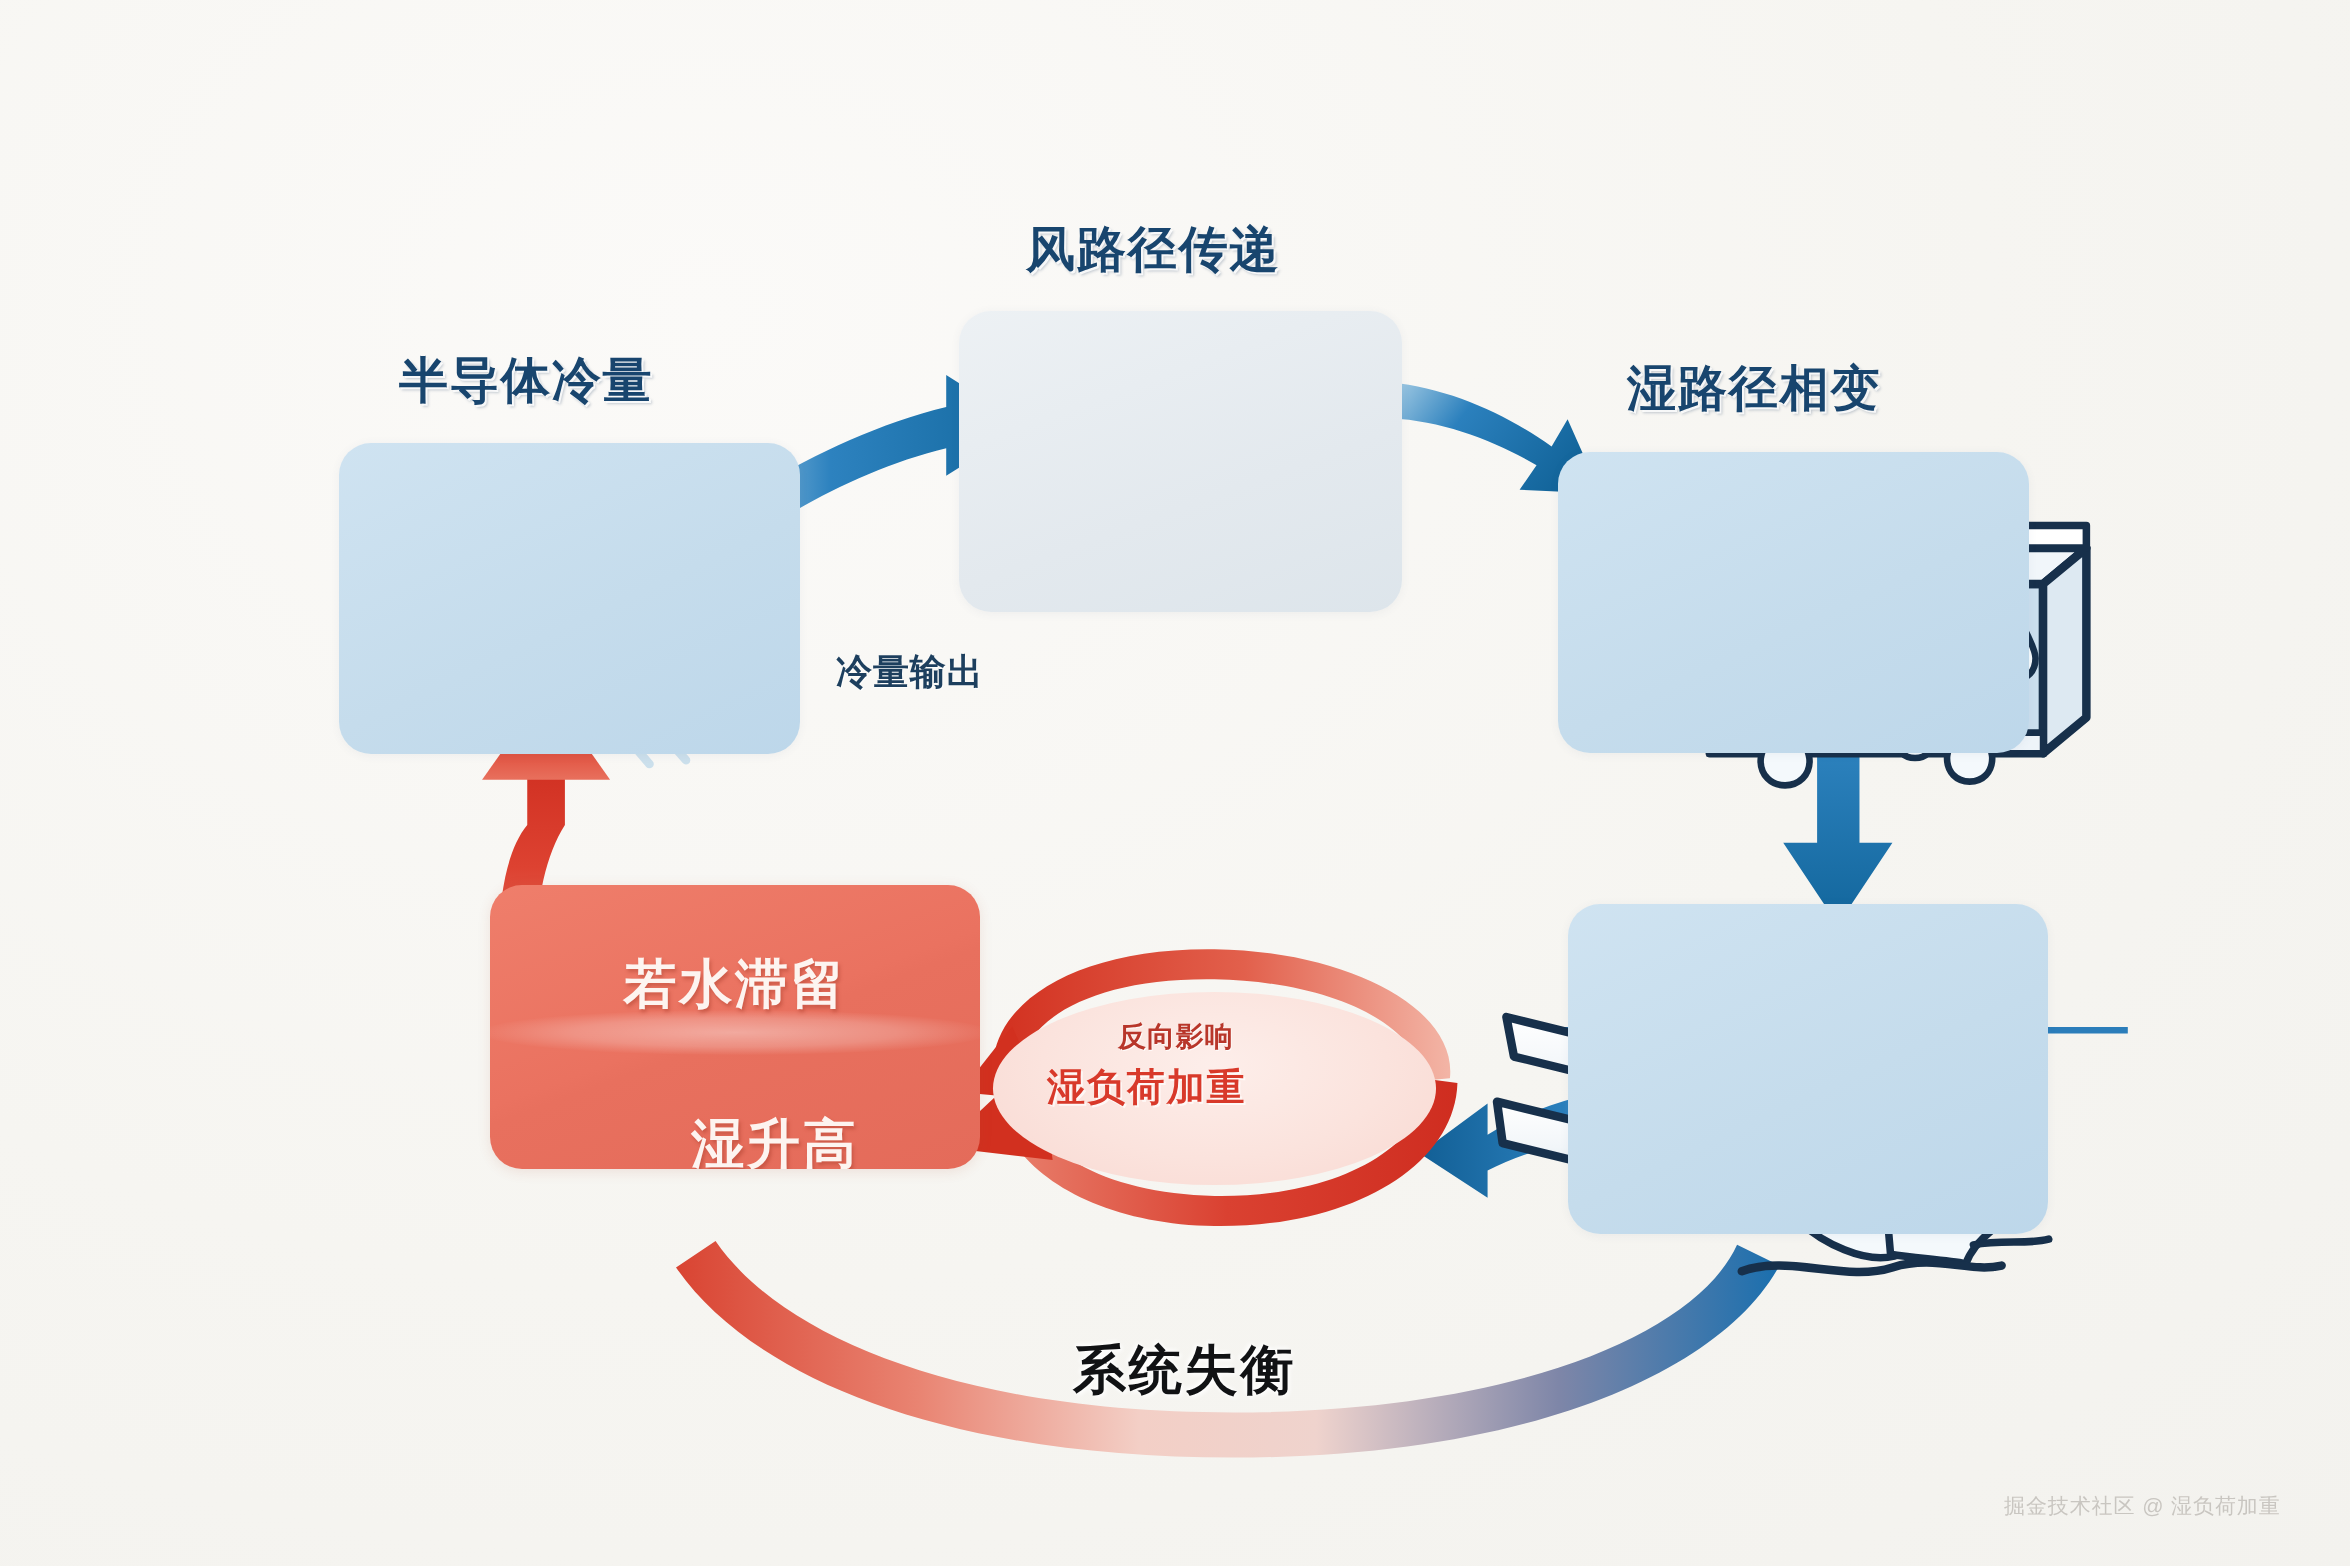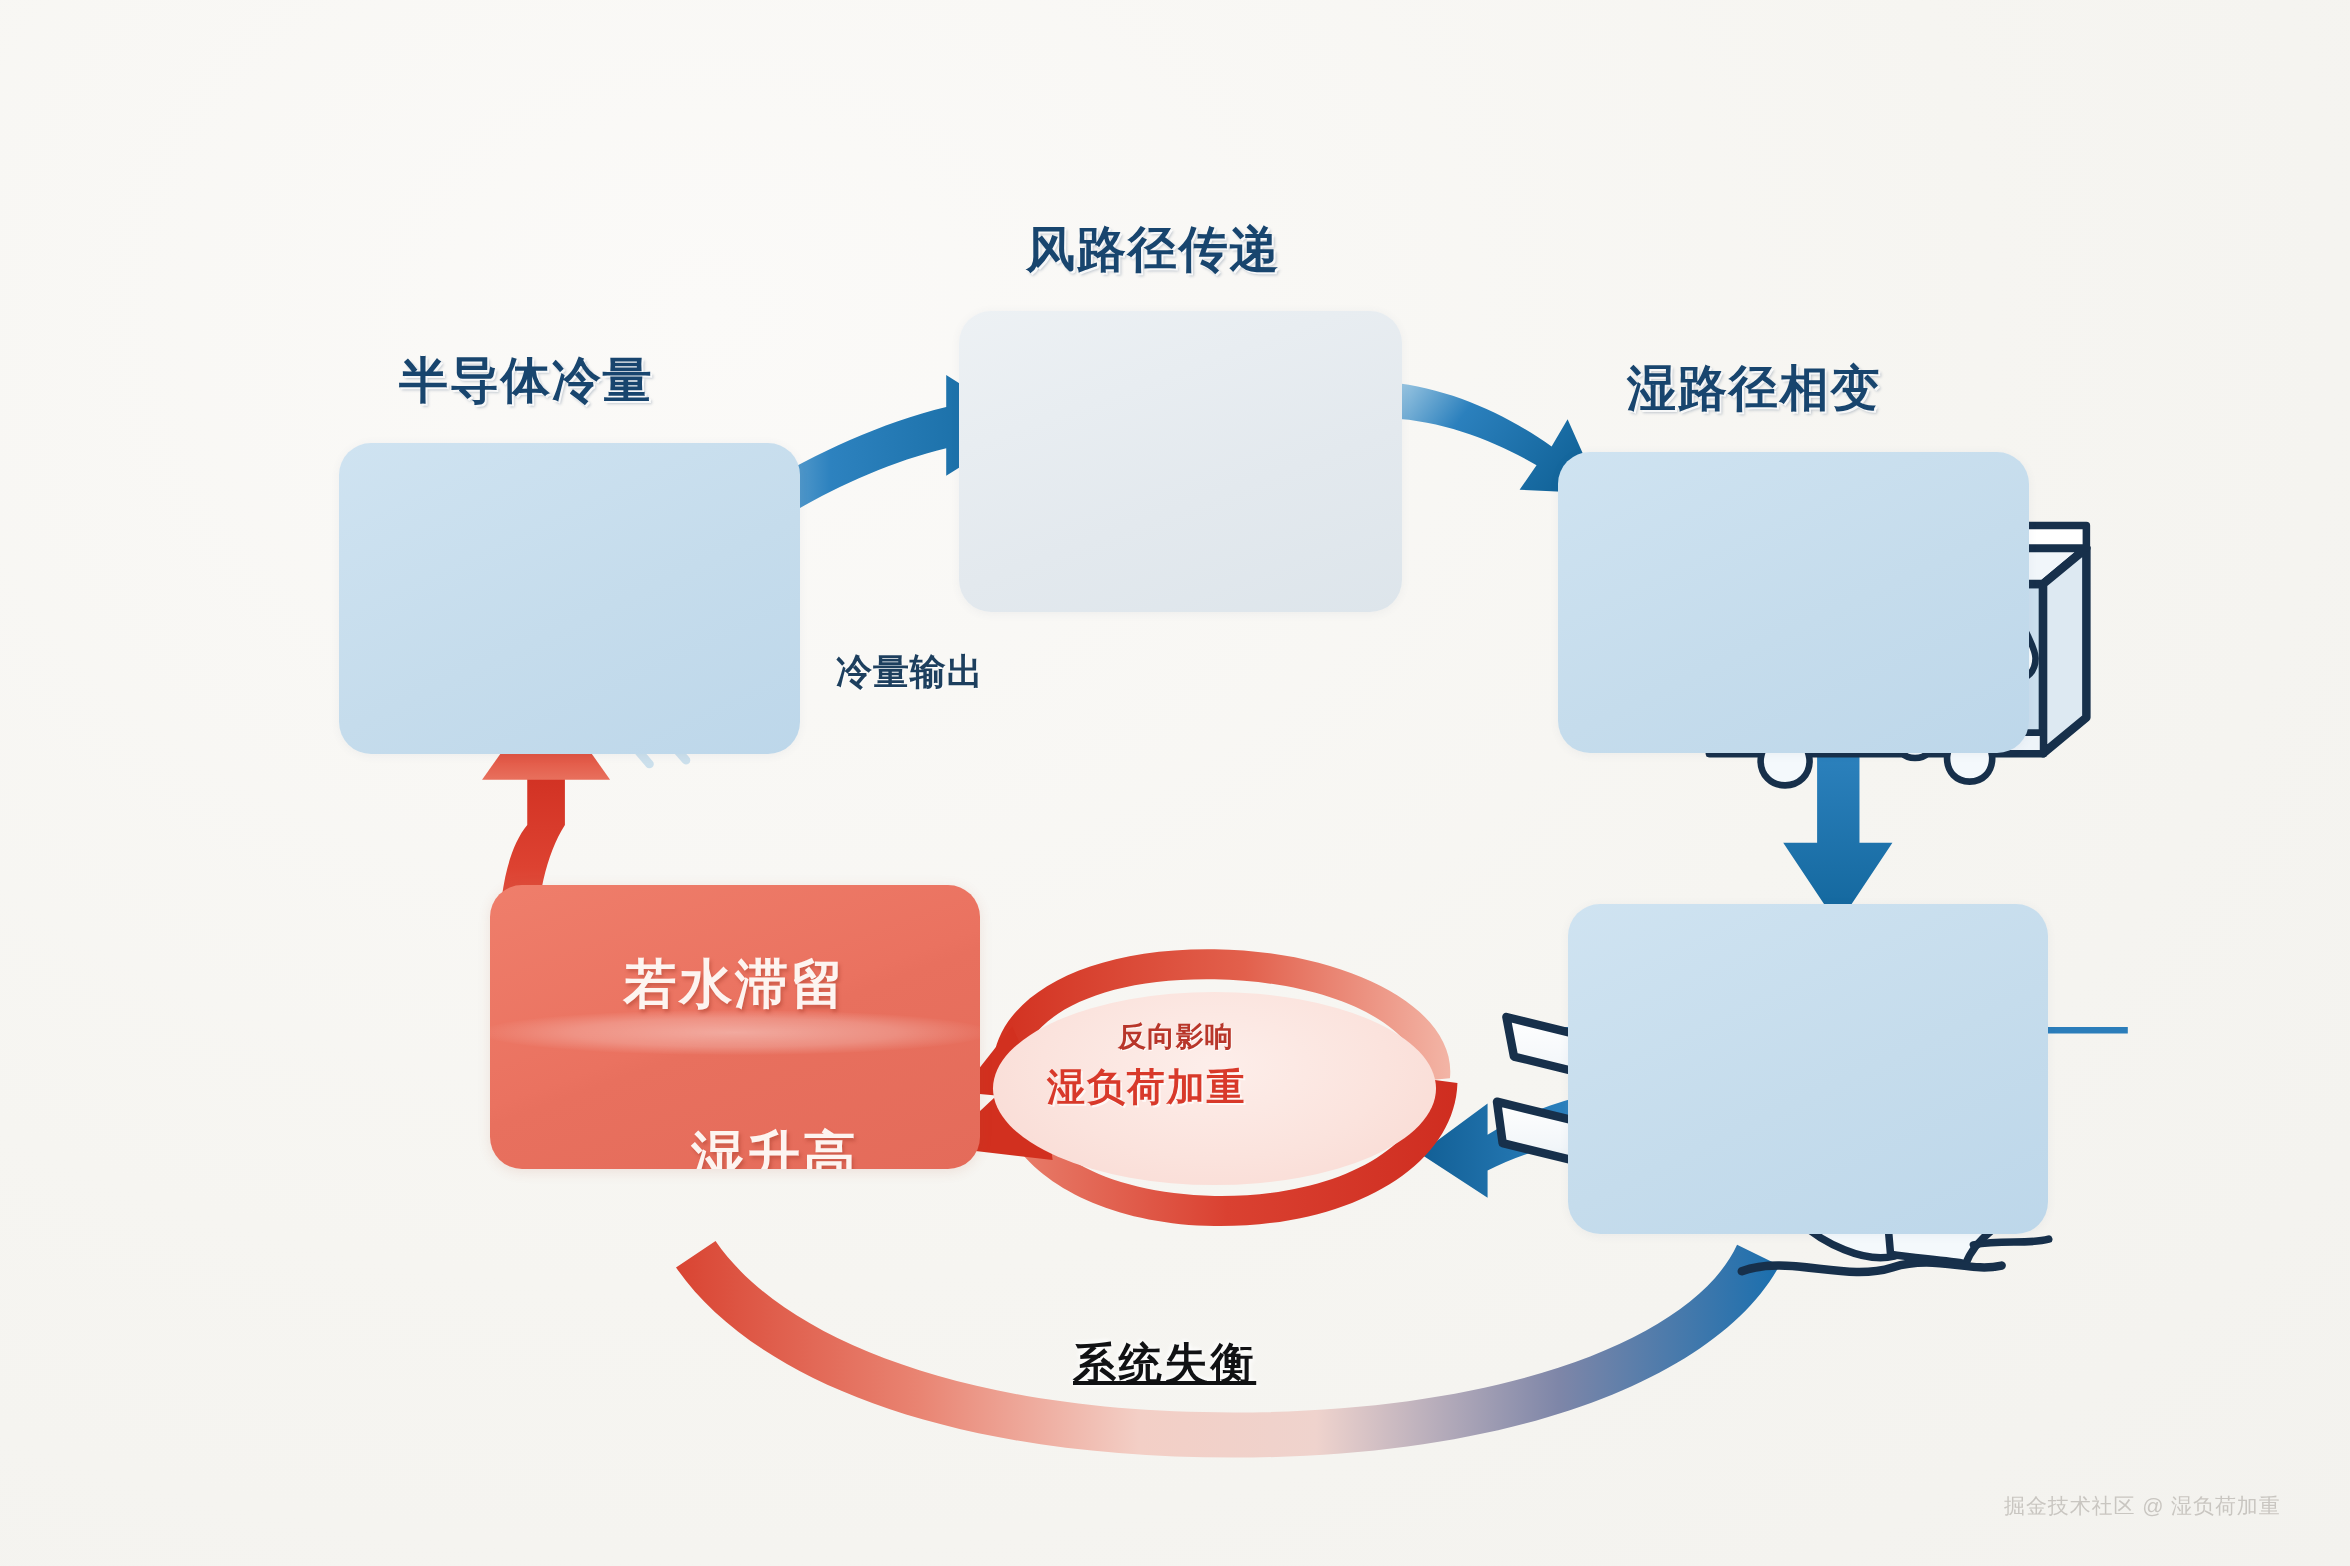--- a/index.html
+++ b/index.html
@@ -70,24 +70,23 @@
     text-shadow:1.9px 1.9px 0 rgba(255,255,255,.7);
   }
   .arc-label{
     position:absolute;
     font-size:28px;font-weight:700;color:#b8362a;
     letter-spacing:0.9px;white-space:nowrap;
     text-shadow:0.9px 0.9px 0 rgba(255,255,255,.85);
   }
   .bottom-label{
     position:absolute;
-    font-size:43px;font-weight:700;color:#111214;
+    font-size:53px;font-weight:700;color:#111214;
     letter-spacing:2.8px;white-space:nowrap;
     text-shadow:1.9px 1.9px 4.7px rgba(255,255,255,.95), -1.9px -1.9px 4.7px rgba(255,255,255,.95);
-    text-decoration:underline;
   }
   .watermark{
     position:absolute;
     font-size:21px;color:#c9c6c1;letter-spacing:0.9px;white-space:nowrap;
   }
   .feedback-ellipse{
     position:absolute;border-radius:50%;
     background:radial-gradient(ellipse at 50% 38%, #fdeeea 0%, #fbe3dd 55%, #f8d8d1 100%);
   }
 </style>
@@ -403,21 +402,21 @@
 
   <div class="card card-fan" style="left:959px;top:311px;width:443px;height:301px;"></div>
 
   <div class="card card-blue" style="left:1558px;top:452px;width:471px;height:301px;"></div>
 
   <div class="card card-blue" style="left:1568px;top:904px;width:480px;height:330px;"></div>
 
   <div class="card card-red" style="left:490px;top:885px;width:490px;height:284px;">
     <div class="lens"></div>
     <div class="card-text" style="top:64px;">若水滞留</div>
-    <div class="card-text" style="top:236px;padding-left:40px;">湿升高</div>
+    <div class="card-text" style="top:224px;padding-left:40px;">湿升高</div>
   </div>
 
   <div class="feedback-ellipse" style="left:993px;top:992px;width:443px;height:193px;"></div>
 
   <div class="title" style="left:399px;top:348px;">半导体冷量</div>
 
   <div class="title" style="left:1026px;top:217px;">风路径传递</div>
 
   <div class="title" style="left:1627px;top:356px;">湿路径相变</div>
 

